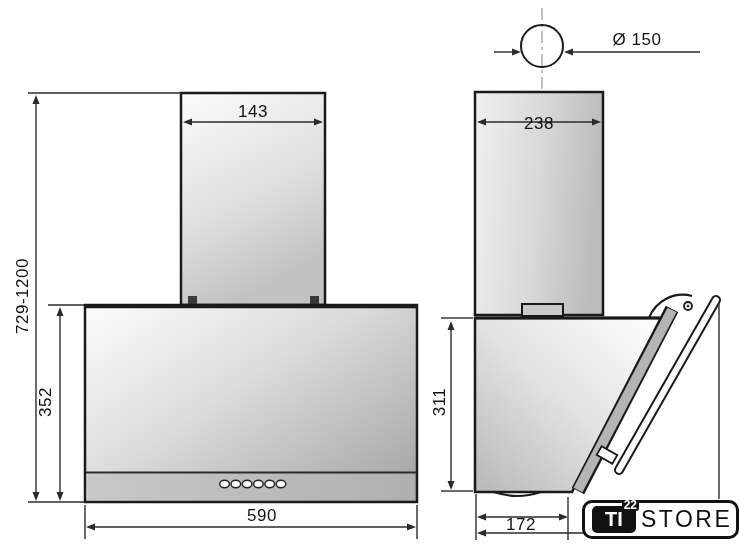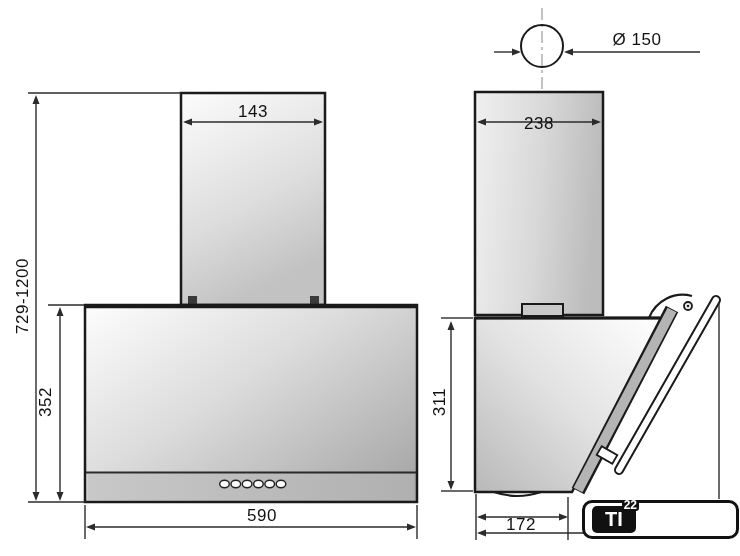--- a/index.html
+++ b/index.html
@@ -215,15 +215,16 @@
 
   <div class="dim-label" style="left:262px;top:516px;">590</div>
 
   <div class="dim-label" style="left:521px;top:525px;">172</div>
 
   <div class="ti-logo">
     <div class="ti-box">
       <span>TI</span>
       <span class="ti-sup">22</span>
     </div>
+    <span class="ti-store-text">STORE</span>
   </div>
 
 </div>
 
 </body></html>

